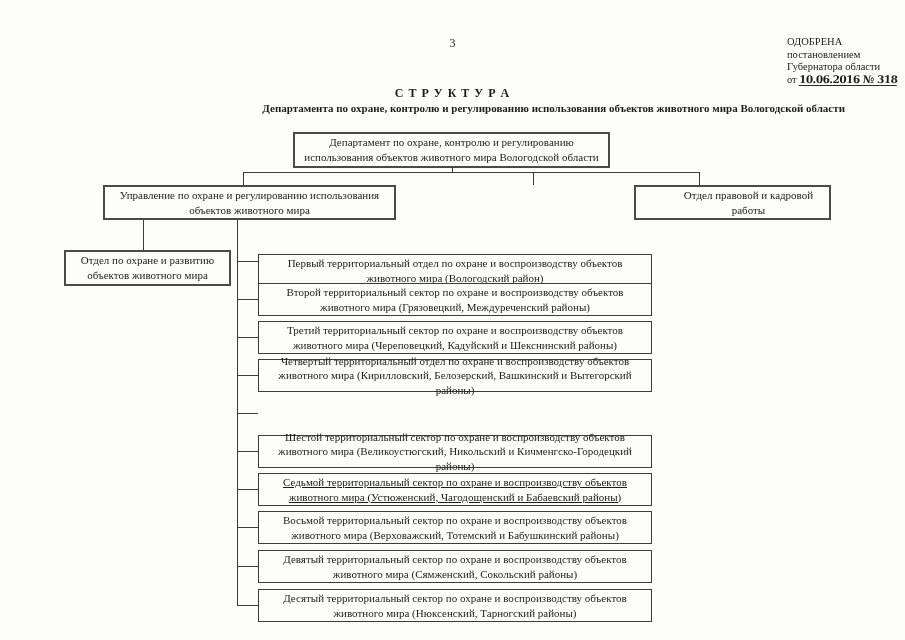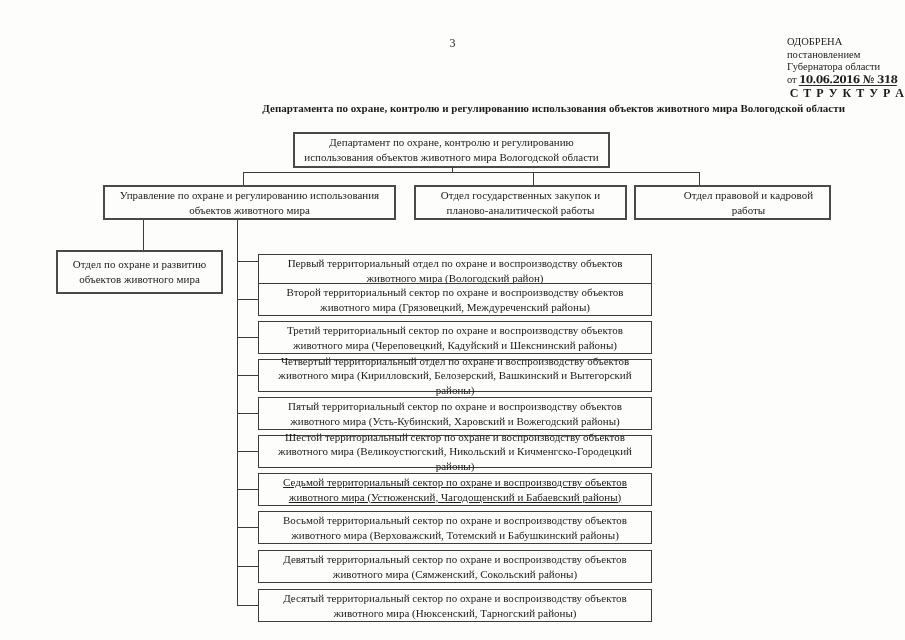--- a/index.html
+++ b/index.html
@@ -24,21 +24,21 @@
   .approval .hand{
     font-weight:bold;
     font-family:"DejaVu Serif",serif;
     letter-spacing:-0.5px;
     border-bottom:1px solid #2a2a2a;
     display:inline-block;line-height:11px;
     transform:skewX(-2deg);
   }
   .doc-title{
     left:0;top:86px;width:905px;
-    text-align:right;font-weight:bold;font-size:12px;
+    text-align:center;font-weight:bold;font-size:12px;
     letter-spacing:1px;
   }
   .doc-subtitle{
     left:60px;top:102px;width:785px;
     text-align:right;font-weight:bold;font-size:11px;
   }
   .box{
     box-sizing:border-box;
     border:1px solid #3c3c3c;
     background:#fdfdfc;
@@ -49,21 +49,21 @@
   }
   .box.bold-border{border-width:2px;border-color:#4a4a4a;}
   .vline{position:absolute;width:1px;background:#3c3c3c;}
   .hline{position:absolute;height:1px;background:#3c3c3c;}
 
   
   #b-root      {left:293px;top:132px;width:317px;height:36px;}
   #b-upr       {left:103px;top:185px;width:293px;height:35px;}
   #b-zak       {left:414px;top:185px;width:213px;height:35px;}
   #b-prav      {left:634px;top:185px;width:197px;height:35px;padding-left:40px;}
-  #b-sub       {left:56px; top:250px;width:167px;height:44px;}
+  #b-sub       {left:64px; top:250px;width:167px;height:36px;}
   .t-box       {left:258px;width:394px;height:33px;}
   #t0{top:254px;} #t1{top:283px;} #t2{top:321px;} #t3{top:359px;}
   #t4{top:397px;} #t5{top:435px;} #t6{top:473px;text-decoration:underline;} #t7{top:511px;}
   #t8{top:550px;} #t9{top:589px;}
 </style>
 </head>
 <body>
 
 <div class="page">
 
@@ -78,30 +78,28 @@
       <span class="hand">10.06.2016 № 318</span>
     </div>
   </div>
 
   <div class="abs doc-title">С Т Р У К Т У Р А</div>
   <div class="abs doc-subtitle">Департамента по охране, контролю и регулированию использования объектов животного мира Вологодской области</div>
 
   <div class="abs box bold-border" id="b-root">Департамент по охране, контролю и регулированию использования объектов животного мира Вологодской области</div>
 
   <div class="abs box bold-border" id="b-upr">Управление по охране и регулированию использования объектов животного мира</div>
-  <div class="abs box bold-border" id="b-zak">Отдел государственных закупок и планово-аналитической работы</div>
   <div class="abs box bold-border" id="b-prav">Отдел правовой и кадровой работы</div>
 
   <div class="abs box bold-border" id="b-sub">Отдел по охране и развитию объектов животного мира</div>
 
   <div class="abs box t-box" id="t0">Первый территориальный отдел по охране и воспроизводству объектов животного мира (Вологодский район)</div>
   <div class="abs box t-box" id="t1">Второй территориальный сектор по охране и воспроизводству объектов животного мира (Грязовецкий, Междуреченский районы)</div>
   <div class="abs box t-box" id="t2">Третий территориальный сектор по охране и воспроизводству объектов животного мира (Череповецкий, Кадуйский и Шекснинский районы)</div>
   <div class="abs box t-box" id="t3">Четвертый территориальный отдел по охране и воспроизводству объектов животного мира (Кирилловский, Белозерский, Вашкинский и Вытегорский районы)</div>
-  <div class="abs box t-box" id="t4">Пятый территориальный сектор по охране и воспроизводству объектов животного мира (Усть-Кубинский, Харовский и Вожегодский районы)</div>
   <div class="abs box t-box" id="t5">Шестой территориальный сектор по охране и воспроизводству объектов животного мира (Великоустюгский, Никольский и Кичменгско-Городецкий районы)</div>
   <div class="abs box t-box" id="t6">Седьмой территориальный сектор по охране и воспроизводству объектов животного мира (Устюженский, Чагодощенский и Бабаевский районы)</div>
   <div class="abs box t-box" id="t7">Восьмой территориальный сектор по охране и воспроизводству объектов животного мира (Верховажский, Тотемский и Бабушкинский районы)</div>
   <div class="abs box t-box" id="t8">Девятый территориальный сектор по охране и воспроизводству объектов животного мира (Сямженский, Сокольский районы)</div>
   <div class="abs box t-box" id="t9">Десятый территориальный сектор по охране и воспроизводству объектов животного мира (Нюксенский, Тарногский районы)</div>
 
   <div class="vline" style="left:452px;top:167px;height:6px;"></div>
   <div class="hline" style="left:243px;top:172px;width:457px;"></div>
   <div class="vline" style="left:243px;top:172px;height:13px;"></div>
   <div class="vline" style="left:533px;top:172px;height:13px;"></div>

